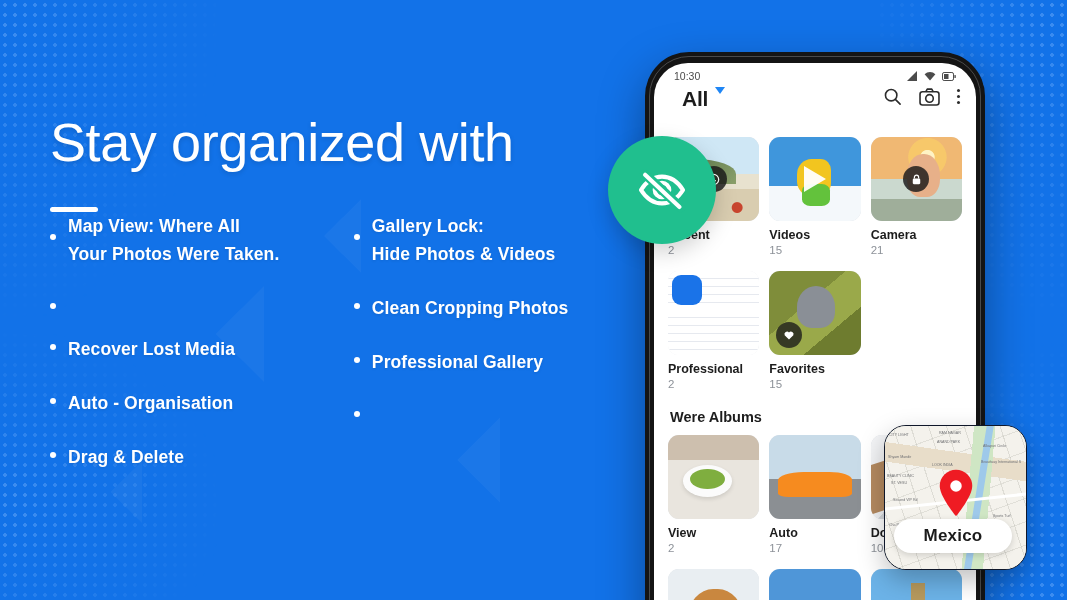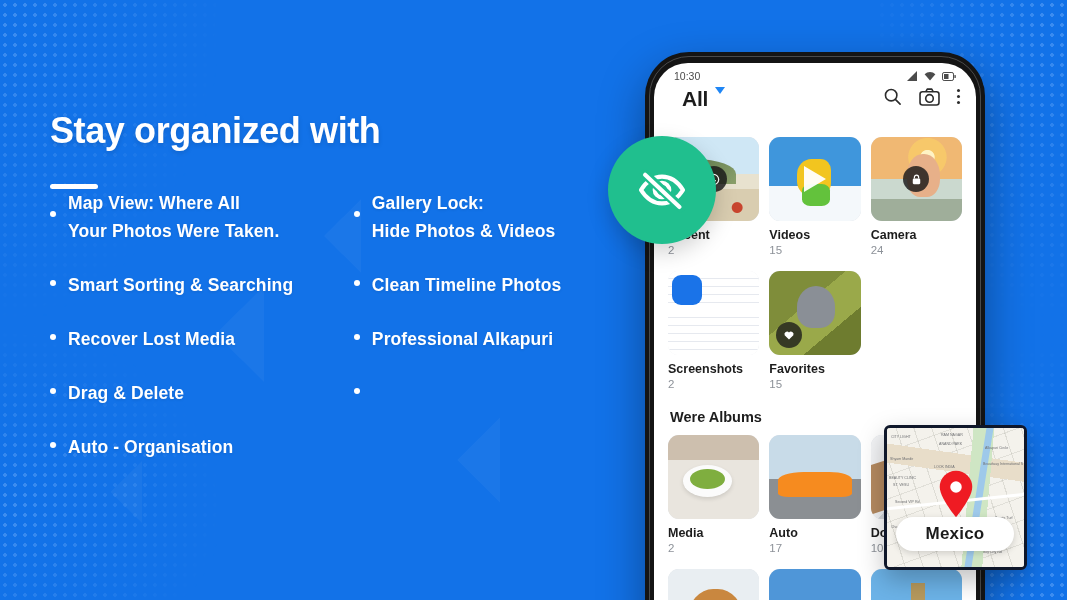--- a/index.html
+++ b/index.html
@@ -47,22 +47,22 @@
   .chev-d { left: 120px; top: 470px; border-width: 22px; }
 
   
   .left {
     position: absolute;
     left: 50px; top: 108px;
     width: 580px;
   }
   .headline {
     color: #ffffff;
-    font-size: 36px;
-    font-weight: 700;
+    font-size: 54px;
+    font-weight: 400;
     line-height: 1.28;
     letter-spacing: -0.4px;
     text-shadow: 0 2px 5px rgba(0,0,0,0.13);
   }
   .rule {
     width: 48px; height: 5px;
     background: #ffffff;
     border-radius: 3px;
     margin-top: 30px;
   }
@@ -280,22 +280,22 @@
     background: #20bf8e;
     display: flex; align-items: center; justify-content: center;
     box-shadow: 0 8px 22px rgba(0,0,0,0.18);
   }
 
   
   .map-card {
     position: absolute;
     left: 884px; top: 425px;
     width: 143px; height: 145px;
-    border-radius: 6px;
-    border: 3px solid #0f172a;
+    border-radius: 22px;
+    border: 1px solid #0f172a;
     background: #eef3e6;
     overflow: hidden;
     box-shadow: 0 10px 26px rgba(0,0,0,0.25);
   }
   .map-bg {
     position: absolute; inset: 0;
     background:
       linear-gradient(95deg, transparent 0 58%, #cfe6c4 58% 72%, transparent 72%),
       linear-gradient(8deg, transparent 0 66%, #e8ddc9 66% 78%, transparent 78%),
       repeating-linear-gradient(72deg, rgba(170,170,160,.30) 0 1px, transparent 1px 17px),
@@ -368,51 +368,50 @@
       <div class="col">
         <div class="feat two-line">
           <span class="bullet"></span>
           <span class="txt">
             <span>Map View: Where All</span><br>
             <span>Your Photos Were Taken.</span>
           </span>
         </div>
         <div class="feat">
           <span class="bullet"></span>
-          <span class="txt">Smart Sorting &amp; Searching</span>
         </div>
         <div class="feat">
           <span class="bullet"></span>
           <span class="txt">Recover Lost Media</span>
         </div>
         <div class="feat">
           <span class="bullet"></span>
+          <span class="txt">Auto - Organisation</span>
+        </div>
+        <div class="feat">
+          <span class="bullet"></span>
           <span class="txt">Drag &amp; Delete</span>
-        </div>
-        <div class="feat">
-          <span class="bullet"></span>
-          <span class="txt">Auto - Organisation</span>
         </div>
       </div>
 
       <div class="col col-right">
         <div class="feat two-line">
           <span class="bullet"></span>
           <span class="txt">
             <span>Gallery Lock:</span><br>
             <span>Hide Photos &amp; Videos</span>
           </span>
         </div>
         <div class="feat">
           <span class="bullet"></span>
-          <span class="txt">Clean Timeline Photos</span>
+          <span class="txt">Clean Cropping Photos</span>
         </div>
         <div class="feat">
           <span class="bullet"></span>
-          <span class="txt">Professional Alkapuri</span>
+          <span class="txt">Professional Gallery</span>
         </div>
         <div class="feat">
           <span class="bullet"></span>
         </div>
       </div>
     </div>
   </div>
 
   <div class="phone">
     <div class="screen">
@@ -486,28 +485,28 @@
             <div class="thumb">
               <div class="art art-selfie"></div>
               <div class="badge-overlay badge-lock">
                 <svg width="13" height="13" viewBox="0 0 16 16">
                   <rect x="3.4" y="6.8" width="9.2" height="7" rx="1.4" fill="#fff"></rect>
                   <path d="M5.4 6.8 V5.2 a2.6 2.6 0 0 1 5.2 0 V6.8" fill="none" stroke="#fff" stroke-width="1.5"></path>
                 </svg>
               </div>
             </div>
             <div class="album-name">Camera</div>
-            <div class="album-count">24</div>
+            <div class="album-count">21</div>
           </div>
 
           <div class="album">
             <div class="thumb">
               <div class="art art-sheet"></div>
             </div>
-            <div class="album-name">Screenshots</div>
+            <div class="album-name">Professional</div>
             <div class="album-count">2</div>
           </div>
 
           <div class="album">
             <div class="thumb">
               <div class="art art-baby"></div>
               <div class="badge-overlay badge-fav">
                 <svg width="12" height="12" viewBox="0 0 16 16">
                   <path d="M8 14 L2.2 8.2 a3.4 3.4 0 0 1 5.8-3.4 a3.4 3.4 0 0 1 5.8 3.4 Z" fill="#fff"></path>
                 </svg>
@@ -520,21 +519,21 @@
           <div class="album"></div>
         </div>
 
         <div class="section-title">Were Albums</div>
 
         <div class="grid3">
           <div class="album">
             <div class="thumb">
               <div class="art art-food"></div>
             </div>
-            <div class="album-name">Media</div>
+            <div class="album-name">View</div>
             <div class="album-count">2</div>
           </div>
           <div class="album">
             <div class="thumb">
               <div class="art art-car"></div>
             </div>
             <div class="album-name">Auto</div>
             <div class="album-count">17</div>
           </div>
           <div class="album">

